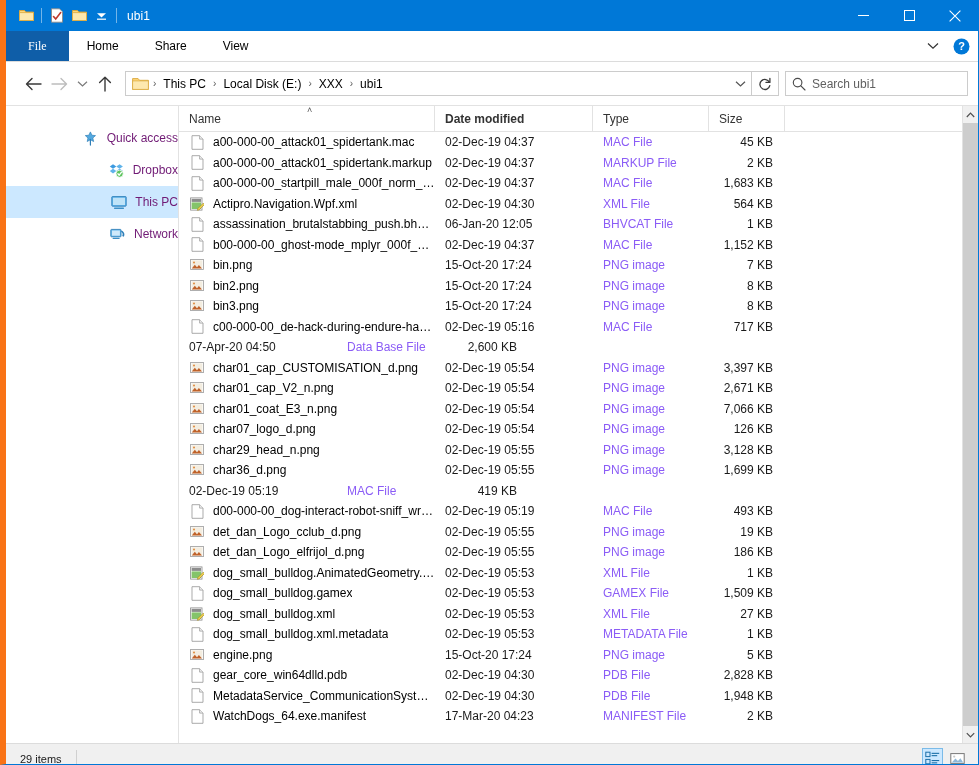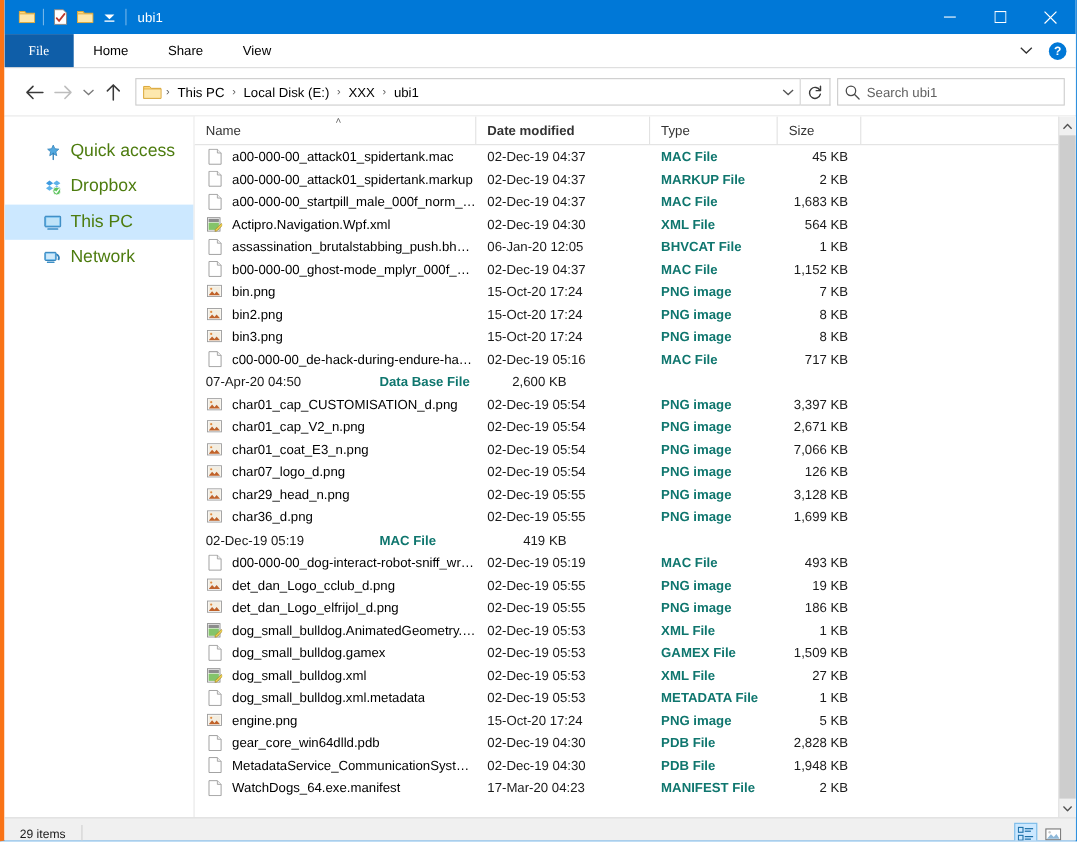--- a/index.html
+++ b/index.html
@@ -11,21 +11,21 @@
     font-family: "Liberation Sans", sans-serif;
     -webkit-font-smoothing: antialiased;
   }
   #window {
     position: relative;
     width: 979px;
     height: 765px;
     overflow: hidden;
     background: #ffffff;
     box-sizing: border-box;
-    border-left: 4px solid #f97316;
+    border-left: 6px solid #f97316;
     border-right: 1px solid #0078d7;
     border-bottom: 1px solid #0078d7;
   }
 
   
   .titlebar {
     height: 31px;
     background: #0078d7;
     display: flex;
     align-items: center;
@@ -193,21 +193,21 @@
     border-left: none;
     background: #ffffff;
     display: flex;
     align-items: center;
     justify-content: center;
     cursor: default;
     box-sizing: border-box;
     flex: none;
   }
   .searchbox {
-    width: 207px;
+    width: 183px;
     height: 25px;
     border: 1px solid #cccccc;
     background: #ffffff;
     display: flex;
     align-items: center;
     margin-left: 6px;
     box-sizing: border-box;
     flex: none;
   }
   .search-ico {
@@ -243,24 +243,25 @@
     box-sizing: border-box;
     padding-top: 16px;
     flex: none;
     overflow: hidden;
   }
   .navitem {
     height: 32px;
     display: flex;
     align-items: center;
     padding-left: 36px;
-    font-size: 16px;
-    color: #4d7c0f;
+    font-size: 12px;
+    color: #701a75;
     cursor: default;
     white-space: nowrap;
+    justify-content: flex-end;
   }
   .navitem.selected { background: #cce8ff; }
   .navitem .nav-ico {
     width: 16px;
     height: 16px;
     margin-right: 8px;
     flex: none;
     display: flex;
     align-items: center;
     justify-content: center;
@@ -336,21 +337,21 @@
     display: flex;
     align-items: center;
     padding-left: 10px;
   }
   .c1 .fname {
     overflow: hidden;
     text-overflow: ellipsis;
     white-space: nowrap;
   }
   .c2 { width: 158px; padding-left: 10px; color: #1a1a1a; }
-  .c3 { width: 116px; padding-left: 10px; color: #0f766e; font-weight: bold; }
+  .c3 { width: 116px; padding-left: 10px; color: #8b5cf6; }
   .c4 { width: 76px; padding-right: 12px; text-align: right; color: #1a1a1a; }
 
   .ficon {
     width: 16px;
     height: 16px;
     margin-right: 8px;
     flex: none;
     display: flex;
     align-items: center;
     justify-content: center;

